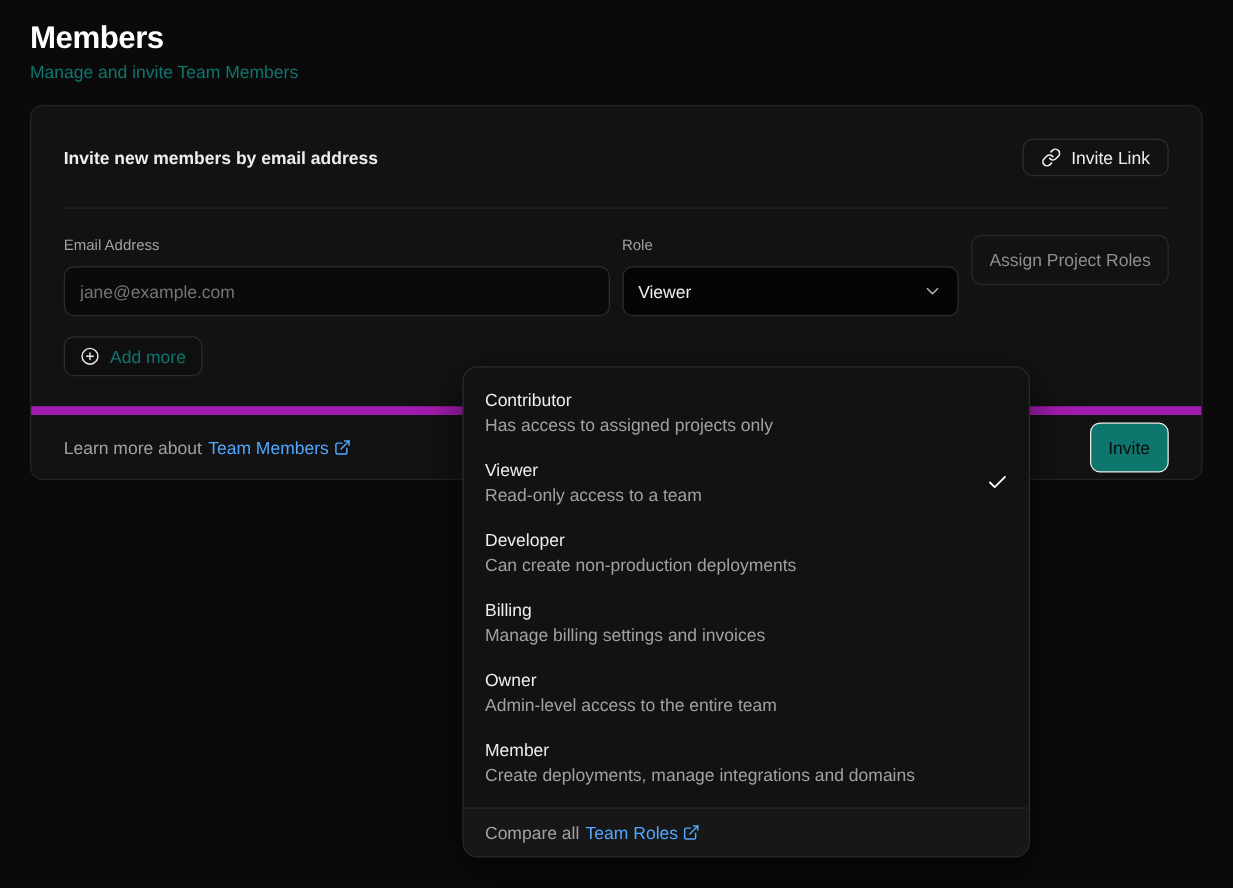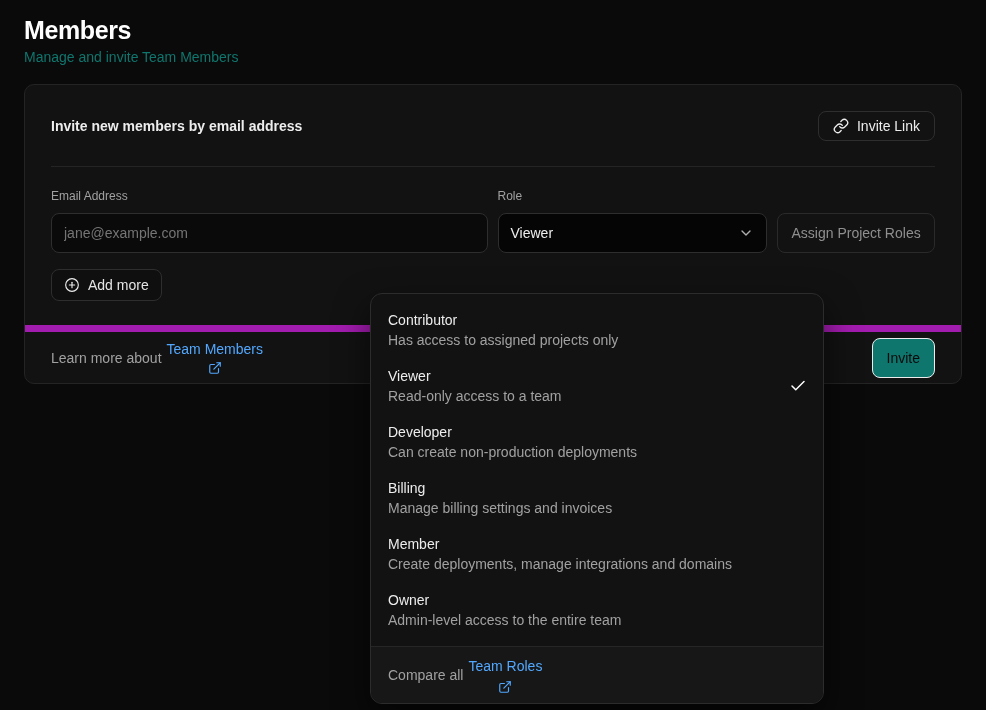--- a/index.html
+++ b/index.html
@@ -64,21 +64,21 @@
   .form-row { display: flex; gap: 10px; }
   .field-label {
     display: block;
     font-size: 12px;
     color: #a1a1a1;
     margin-bottom: 9px;
     line-height: 16px;
   }
   .field-email { width: 437px; }
   .field-role { width: 270px; }
-  .field-assign { width: 158px; display: flex; align-items: flex-end; }
+  .field-assign { width: 158px; display: flex; align-items: flex-start; }
   .text-input {
     width: 100%;
     height: 40px;
     background: #0a0a0a;
     border: 1px solid #2e2e2e;
     border-radius: 8px;
     padding: 0 12px;
     font-size: 14px;
     font-family: inherit;
     color: #ededed;
@@ -107,33 +107,33 @@
     color: #8f8f8f;
     padding: 0 12px;
     cursor: default;
   }
   .btn-addmore {
     margin-top: 16px;
     height: 32px;
     padding: 0 12px;
     background: #0f0f0f;
     border: 1px solid #2e2e2e;
-    color: #e5e5e5;
+    color: #0f766e;
     align-items: center;
   }
   .card-footer {
     border-top: 7px solid #a21caf;
     height: 58px;
     padding: 0 26px;
     display: flex;
     align-items: center;
     justify-content: space-between;
   }
   .footer-note { font-size: 14px; color: #a1a1a1; display: inline-flex; align-items: center; gap: 5px; }
-  .link-blue { color: #52a8ff; text-decoration: none; display: inline-flex; align-items: center; gap: 4px; cursor: pointer; flex-direction: column; }
+  .link-blue { color: #52a8ff; text-decoration: none; display: inline-flex; align-items: center; gap: 4px; cursor: pointer; }
   .btn-primary {
     height: 40px;
     padding: 0 14px;
     background: #0f766e;
     border: 1px solid #ededed;
     color: #0a0a0a;
   }
   .icon { display: inline-flex; align-items: center; justify-content: center; flex: 0 0 auto; }
   .icon svg { display: block; }
   
@@ -281,30 +281,30 @@
       <div class="dropdown-item">
         <div>
           <div class="dd-title">Billing</div>
           <div class="dd-desc">Manage billing settings and invoices</div>
         </div>
 
       </div>
 
       <div class="dropdown-item">
         <div>
+          <div class="dd-title">Owner</div>
+          <div class="dd-desc">Admin-level access to the entire team</div>
+        </div>
+
+      </div>
+
+      <div class="dropdown-item">
+        <div>
           <div class="dd-title">Member</div>
           <div class="dd-desc">Create deployments, manage integrations and domains</div>
-        </div>
-
-      </div>
-
-      <div class="dropdown-item">
-        <div>
-          <div class="dd-title">Owner</div>
-          <div class="dd-desc">Admin-level access to the entire team</div>
         </div>
 
       </div>
     </div>
   <div class="dropdown-footer">
     <span>Compare all</span>
     <a class="link-blue">
       <span>Team Roles</span>
       <span class="icon">
         <svg width="14" height="14" viewBox="0 0 24 24" fill="none" stroke="#52a8ff" stroke-width="2" stroke-linecap="round" stroke-linejoin="round">

